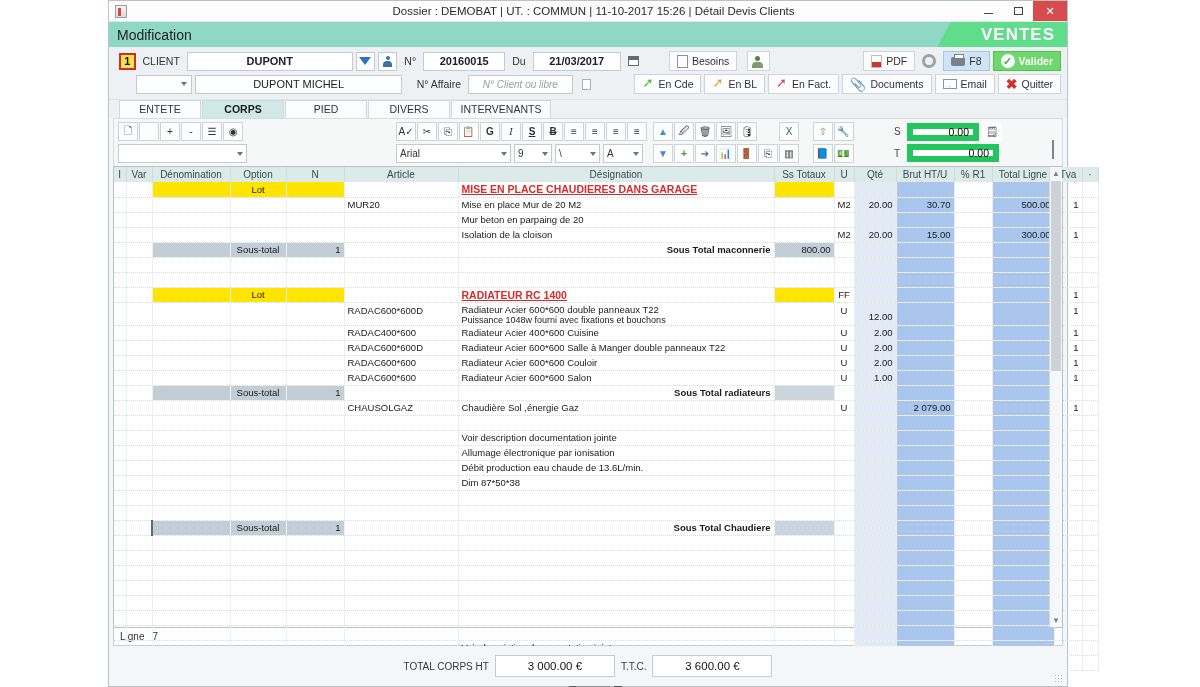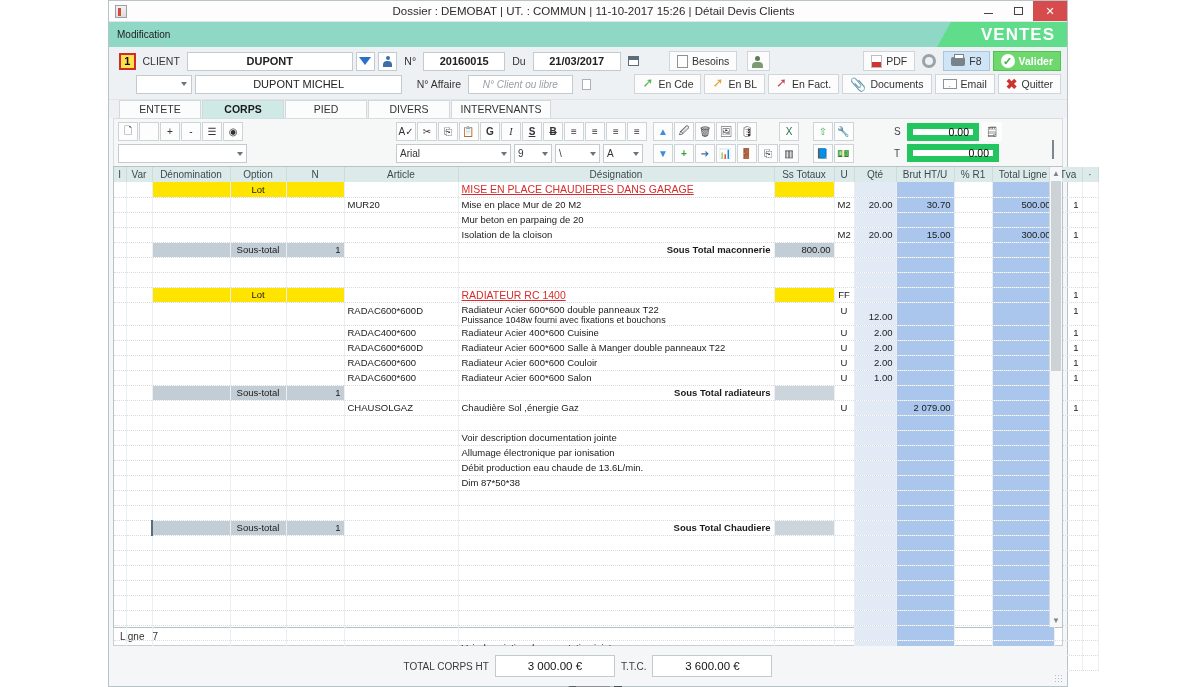--- a/index.html
+++ b/index.html
@@ -44,21 +44,21 @@
   }
   .tb-btn.close { background: #d64c4c; color: #fff; width: 34px; }
   .tb-min span{display:block;width:9px;height:1px;background:#444;margin-top:5px;}
   .tb-max span{display:block;width:9px;height:8px;border:1px solid #444;}
 
   
   .banner {
     height: 25px; background: #8fd8c6; position: relative;
     display: flex; align-items: center; flex: 0 0 25px;
   }
-  .banner-mode { font-size: 10px; color: #222; margin-left: 8px; }
+  .banner-mode { font-size: 14px; color: #222; margin-left: 8px; }
   .banner-title {
     position: absolute; left:0; right:0; text-align:center;
     font-size: 15px; color: #3a3a3a; letter-spacing: .5px;
   }
   .banner-right {
     margin-left: auto; height: 100%;
     background: #5fdd8b; color: #fff;
     font-size: 17px; font-weight: bold; letter-spacing: 1px;
     display:flex; align-items:center; padding: 0 12px 0 16px;
     clip-path: polygon(14px 0, 100% 0, 100% 100%, 0 100%);
@@ -186,21 +186,21 @@
   .c-n{width:58px;} .c-art{width:114px;} .c-des{width:316px;}
   .c-ss{width:60px;} .c-u{width:20px;} .c-qte{width:42px;}
   .c-brut{width:58px;} .c-r1{width:38px;} .c-tot{width:62px;} .c-tva{width:28px;}
   .c-sb{width:16px;}
   .bg-yellow{background:#ffe400 !important;}
   .bg-blue{background:#aac6ec !important;}
   .bg-lblue{background:#e2eaf6 !important;}
   .bg-gray{background:#c3cdd5 !important;}
   .bg-gray2{background:#ccd5dc !important;}
   .ta-r{text-align:right;} .ta-c{text-align:center;}
-  .lot-title{color:#d92b2b;font-weight:normal;font-size:10.5px;text-decoration:underline;}
+  .lot-title{color:#d92b2b;font-weight:bold;font-size:10.5px;text-decoration:underline;}
   .subtot-lbl{color:#7b2fbe;font-weight:bold;font-size:9.5px;text-align:right;}
   .sous-total{font-size:9.5px;color:#1a1a1a;}
   .desc2{font-size:9px;color:#1a1a1a;}
   .twoline td { height: 28px; }
   .bigrow td { height: 14px; }
 
   
   .vscroll {
     position:absolute; right:0; top:0; bottom:0; width:13px;
     background:#f6f7f8; border-left:1px solid #d6dade;

